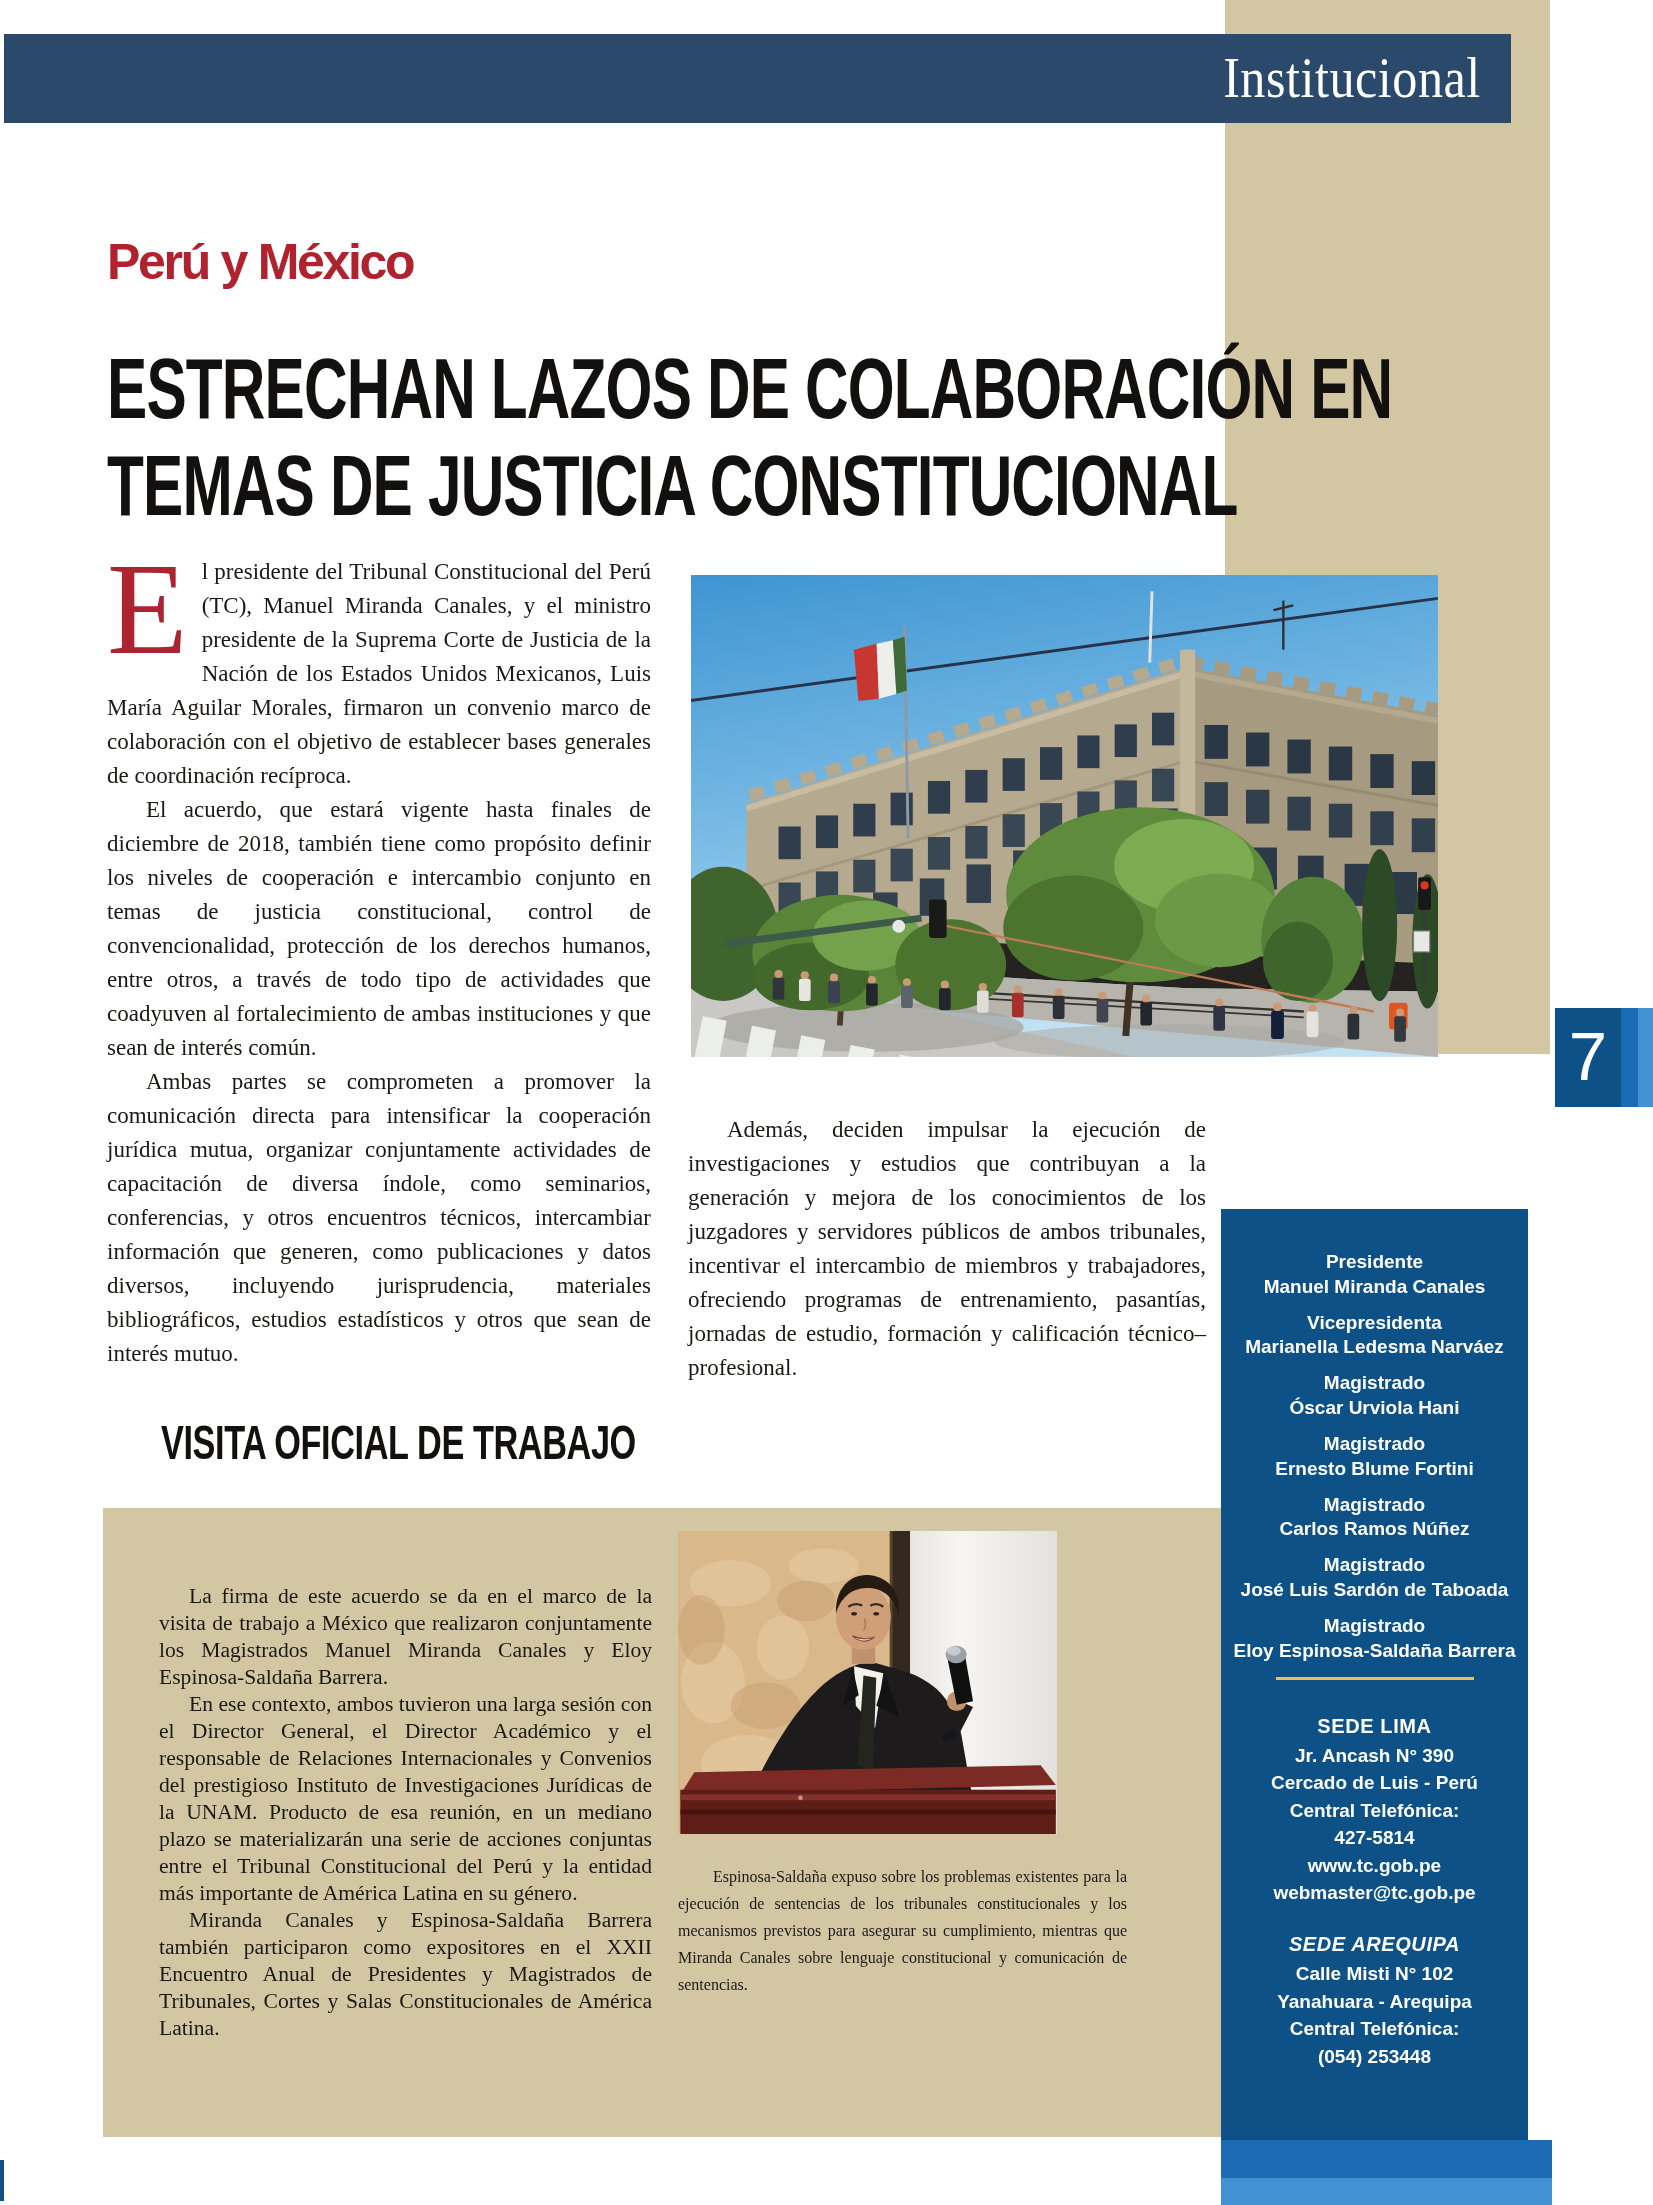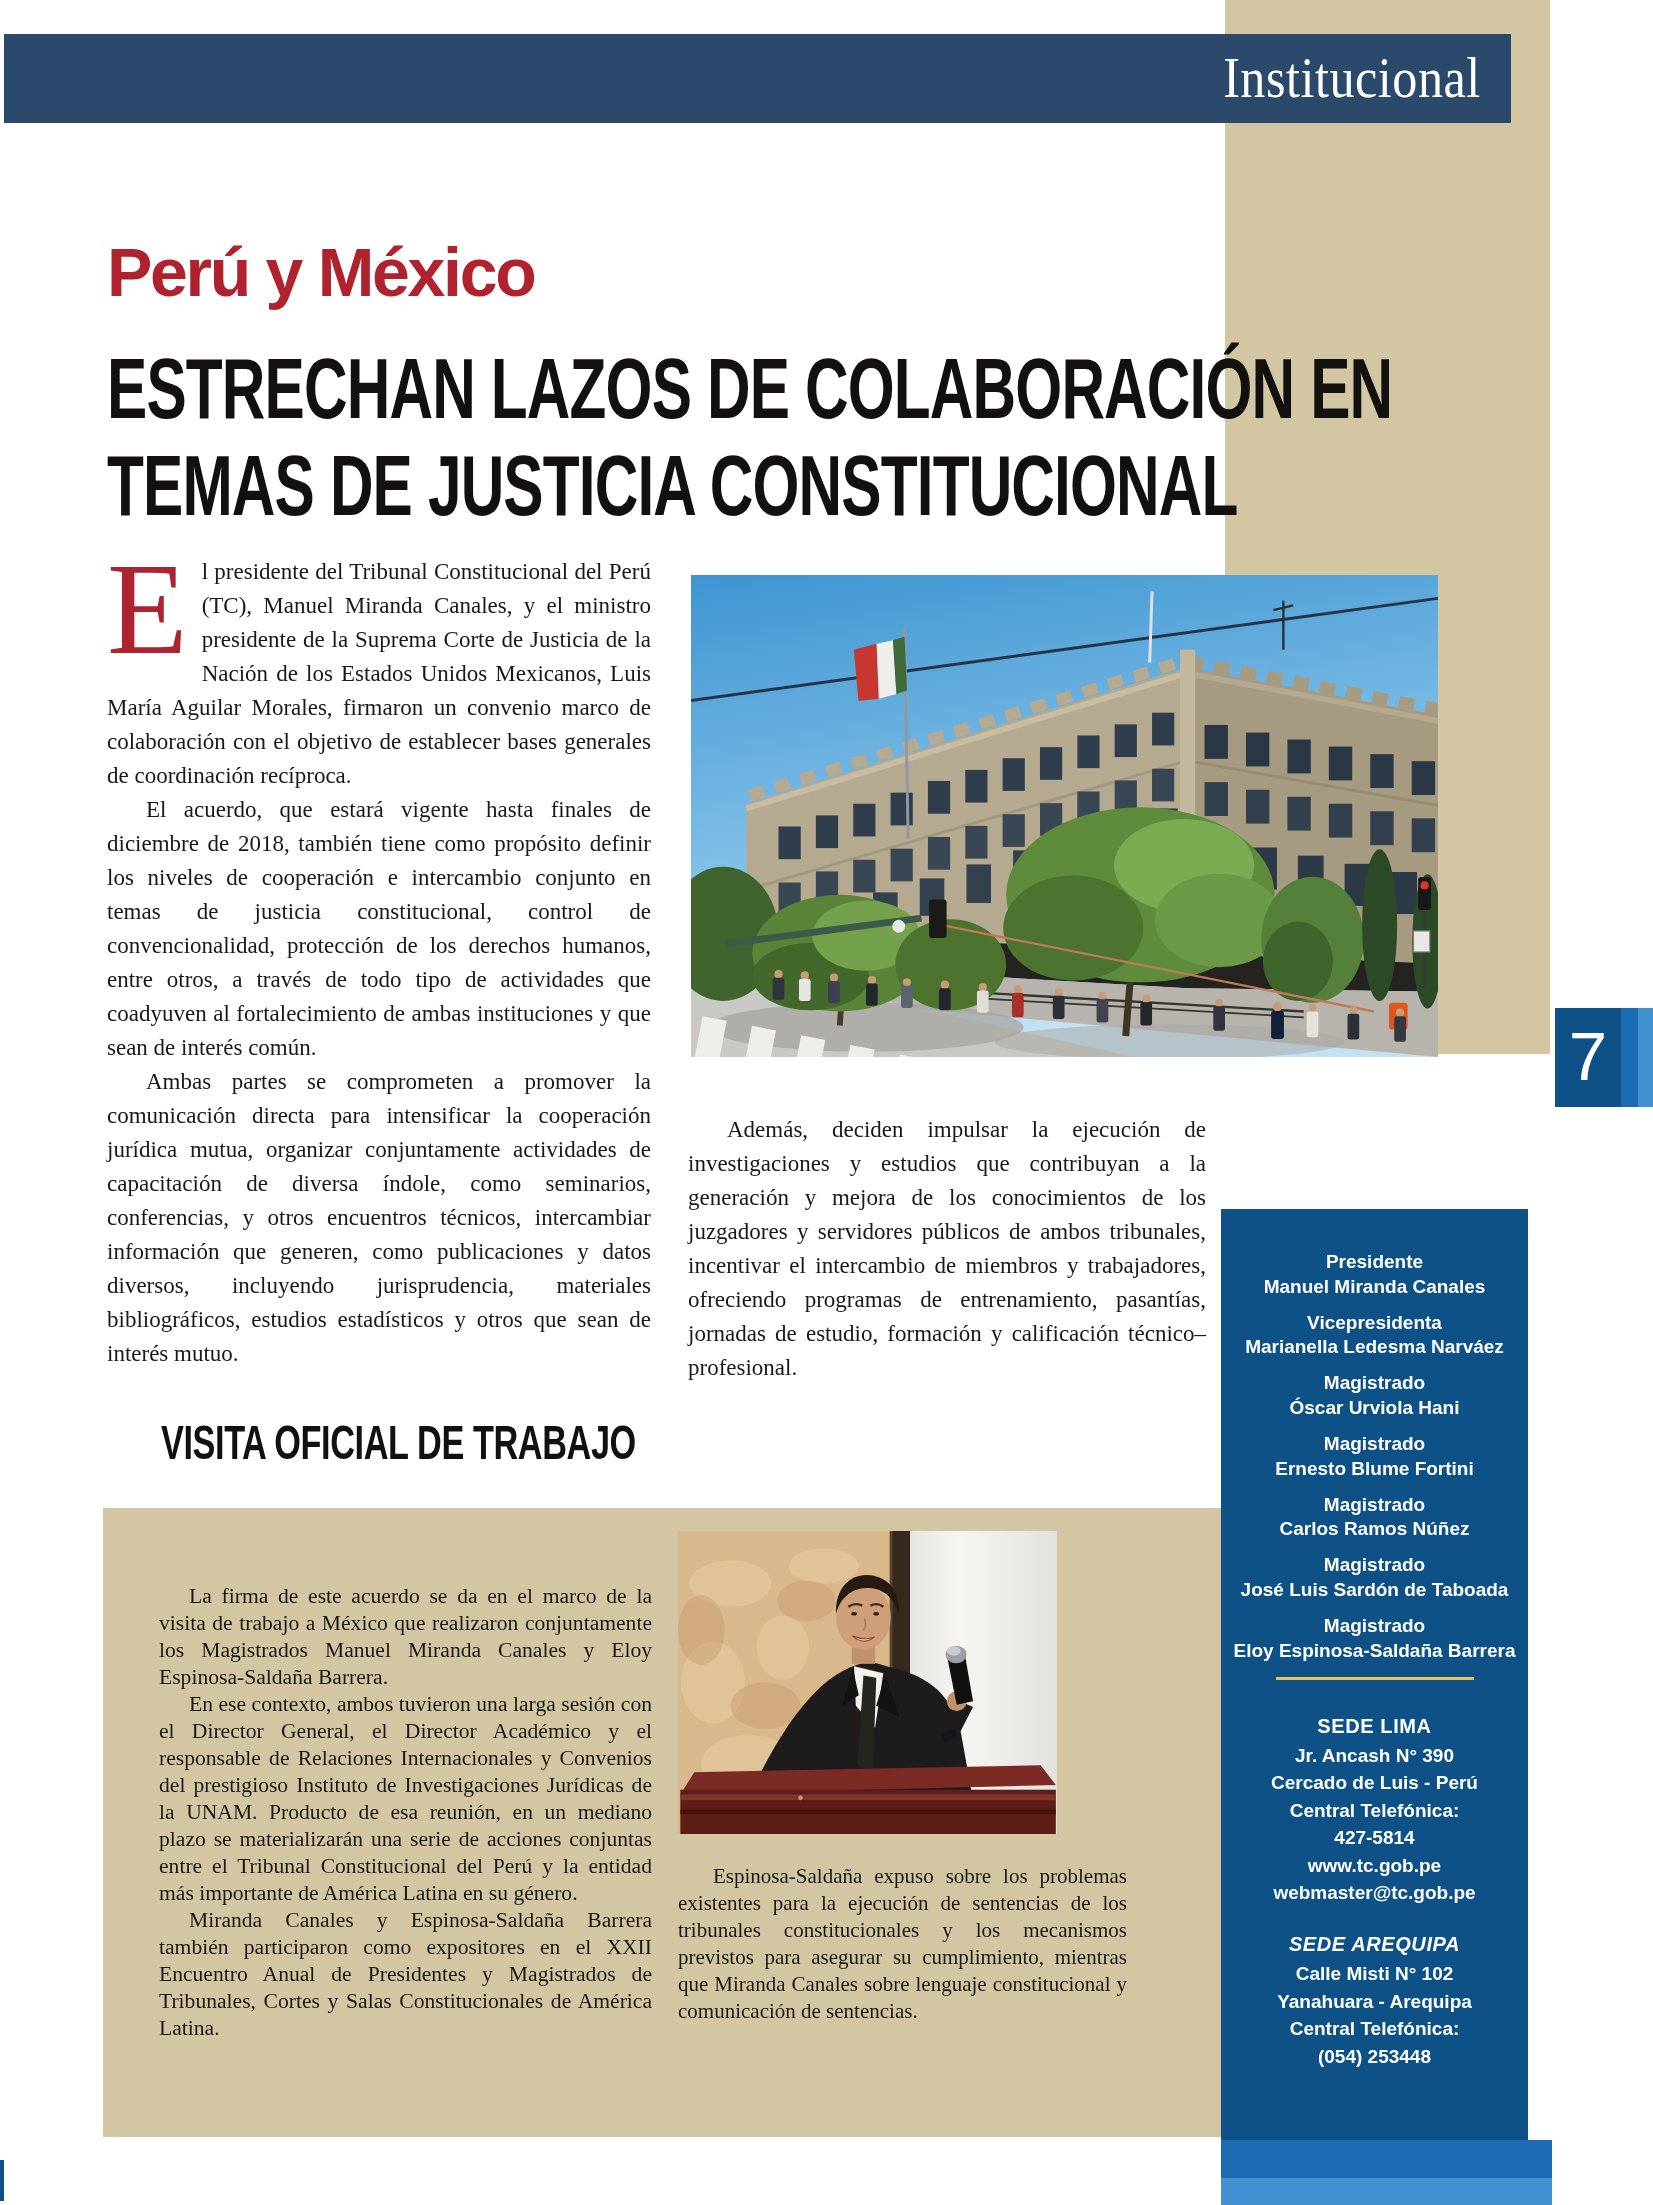--- a/index.html
+++ b/index.html
@@ -8,21 +8,21 @@
 
   
   .accent-band{position:absolute;left:1225px;top:0;width:325px;height:1054px;background:#d3c7a3;}
   .masthead{position:absolute;left:3.5px;top:34px;width:1507px;height:89px;background:#2b4a6b;}
   .masthead-title{position:absolute;right:30px;top:0;height:89px;line-height:88px;
         font-family:"Liberation Serif","DejaVu Serif",serif;font-size:57px;color:#ffffff;
         transform:scaleX(.88);transform-origin:100% 50%;letter-spacing:0.6px;white-space:nowrap;}
 
   
   .kicker{position:absolute;left:107px;top:233px;font-family:"Liberation Sans","DejaVu Sans",sans-serif;
-        font-weight:700;font-size:68px;letter-spacing:-2.3px;color:#b0232e;white-space:nowrap;}
+        font-weight:700;font-size:50px;letter-spacing:-2.3px;color:#b0232e;white-space:nowrap;}
   .headline{position:absolute;left:107px;top:340px;}
   .headline-line{font-family:"Liberation Sans","DejaVu Sans",sans-serif;font-weight:700;
         font-size:85px;line-height:97px;color:#121110;letter-spacing:-1.2px;white-space:nowrap;
         transform:scaleX(.71);transform-origin:0 0;}
 
   
   .body-col{position:absolute;text-align:justify;font-size:23px;line-height:34px;color:#1b1916;}
   .col-left{left:107px;top:555px;width:544px;}
   .col-mid{left:688px;top:1113px;width:518px;}
   .body-col p{margin:0;}
@@ -41,21 +41,21 @@
         transform:scaleX(.70);transform-origin:0 0;}
   .visit-panel{position:absolute;left:103px;top:1508px;width:1244px;height:629px;background:#d3c7a3;}
   .visit-left{position:absolute;left:56px;top:75px;width:493px;text-align:justify;
         font-size:21.6px;line-height:27px;}
   .visit-left p{margin:0;}
   .vgap{margin-top:14px;}
   .vind{text-indent:30px;}
   .photo-podium{position:absolute;left:575px;top:23px;width:379px;height:303px;}
   .photo-podium svg{display:block;width:100%;height:100%;}
   .visit-right{position:absolute;left:575px;top:355px;width:449px;text-align:justify;
-        font-size:21px;line-height:27px;}
+        font-size:16px;line-height:27px;}
   .visit-right p{margin:0;text-indent:35px;}
 
   
   .sb-gray{position:absolute;left:1221px;top:1108px;width:331px;height:100px;background:#58595a;
         display:flex;flex-direction:column;justify-content:center;align-items:center;}
   .sb-gray-line{font-family:"Liberation Sans","DejaVu Sans",sans-serif;font-weight:400;font-size:26px;
         line-height:31.5px;color:#f0b42e;letter-spacing:0.6px;transform:scaleX(.84);white-space:nowrap;}
   .sb-blue{position:absolute;left:1221px;top:1209px;width:307px;height:931px;background:#0d5187;
         font-family:"Liberation Sans","DejaVu Sans",sans-serif;color:#ffffff;text-align:center;}
   .members{margin-top:41px;}

